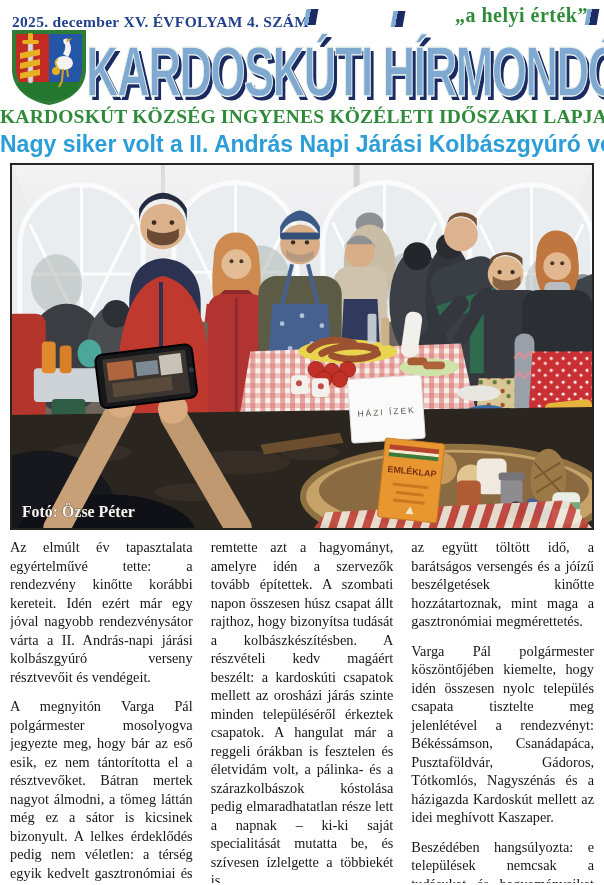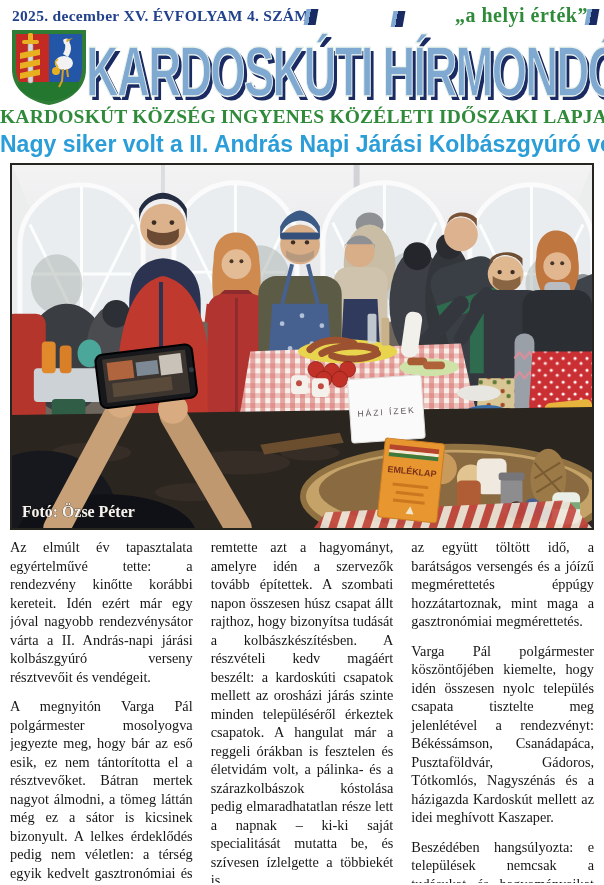--- a/index.html
+++ b/index.html
@@ -1,19 +1,19 @@
 <!DOCTYPE html>
 <html lang="hu"><head>
 <meta charset="utf-8">
 <style>
   html,body{margin:0;padding:0;background:#ffffff;}
   .page{position:relative;width:604px;height:885px;background:#ffffff;overflow:hidden;
         font-family:"Liberation Serif",serif;}
   
-  .issue-line{position:absolute;left:12px;top:7px;font-weight:bold;font-size:15.5px;
+  .issue-line{position:absolute;left:12px;top:13px;font-weight:bold;font-size:15.5px;
         color:#22418d;letter-spacing:.3px;white-space:nowrap;}
   .motto{position:absolute;right:16px;top:4px;font-weight:bold;font-size:20px;
         color:#2f8b3a;letter-spacing:.5px;white-space:nowrap;margin-left:26px;}
   
   .accent-mark{position:absolute;width:12px;height:16px;
         background:linear-gradient(90deg,#7fa9d1 38%,#1a2a63 38%);
         transform:skewX(-10deg);}
   .am1{left:305px;top:9px;} .am2{left:392px;top:11px;} .am3{left:586px;top:9px;}
   
   .crest{position:absolute;left:8px;top:27px;width:82px;height:80px;}
@@ -374,20 +374,20 @@
     <div class="col">
       <p>Az elmúlt év tapasztalata egyértelművé tette: a rendezvény kinőtte korábbi kereteit. Idén ezért már egy jóval nagyobb rendezvénysátor várta a II. András-napi járási kolbászgyúró verseny résztvevőit és vendégeit.</p>
       <p>A megnyitón Varga Pál polgármester mosolyogva jegyezte meg, hogy bár az eső esik, ez nem tántorította el a résztvevőket. Bátran mertek nagyot álmodni, a tömeg láttán még ez a sátor is kicsinek bizonyult. A lelkes érdeklődés pedig nem véletlen: a térség egyik kedvelt gasztronómiai és közösségi eseménye immár biztos pontja a környék őszi programkínálatának.</p>
 
     </div>
     <div class="col">
       <p>remtette azt a hagyományt, amelyre idén a szervezők tovább építettek. A szombati napon összesen húsz csapat állt rajthoz, hogy bizonyítsa tudását a kolbászkészítésben. A részvételi kedv magáért beszélt: a kardoskúti csapatok mellett az orosházi járás szinte minden településéről érkeztek csapatok. A hangulat már a reggeli órákban is fesztelen és életvidám volt, a pálinka- és a szárazkolbászok kóstolása pedig elmaradhatatlan része lett a napnak – ki-ki saját specialitását mutatta be, és szívesen ízlelgette a többiekét is.</p>
       <p>A vidám társalgások és nagy nevetések gyakran megszakították a kolbásztöltés folyamatát, de éppen ez teszi különlegessé ezt a rendezvényt:</p>
     </div>
     <div class="col">
-      <p>az együtt töltött idő, a barátságos versengés és a jóízű megmérettetés éppúgy hozzátartoznak, mint maga a gasztronómiai megmérettetés.</p>
+      <p>az együtt töltött idő, a barátságos versengés és a jóízű beszélgetések kinőtte hozzátartoznak, mint maga a gasztronómiai megmérettetés.</p>
       <p>Varga Pál polgármester köszöntőjében kiemelte, hogy idén összesen nyolc település csapata tisztelte meg jelenlétével a rendezvényt: Békéssámson, Csanádapáca, Pusztaföldvár, Gádoros, Tótkomlós, Nagyszénás és a házigazda Kardoskút mellett az idei meghívott Kaszaper.</p>
       <p>Beszédében hangsúlyozta: e települések nemcsak a tudásukat és hagyományaikat hozták magukkal, hanem azt a szellemiséget is, amely a térségi együttműködést erősíti.</p>
 
     </div>
   </div>
 
 </div>
 
 </body></html>

